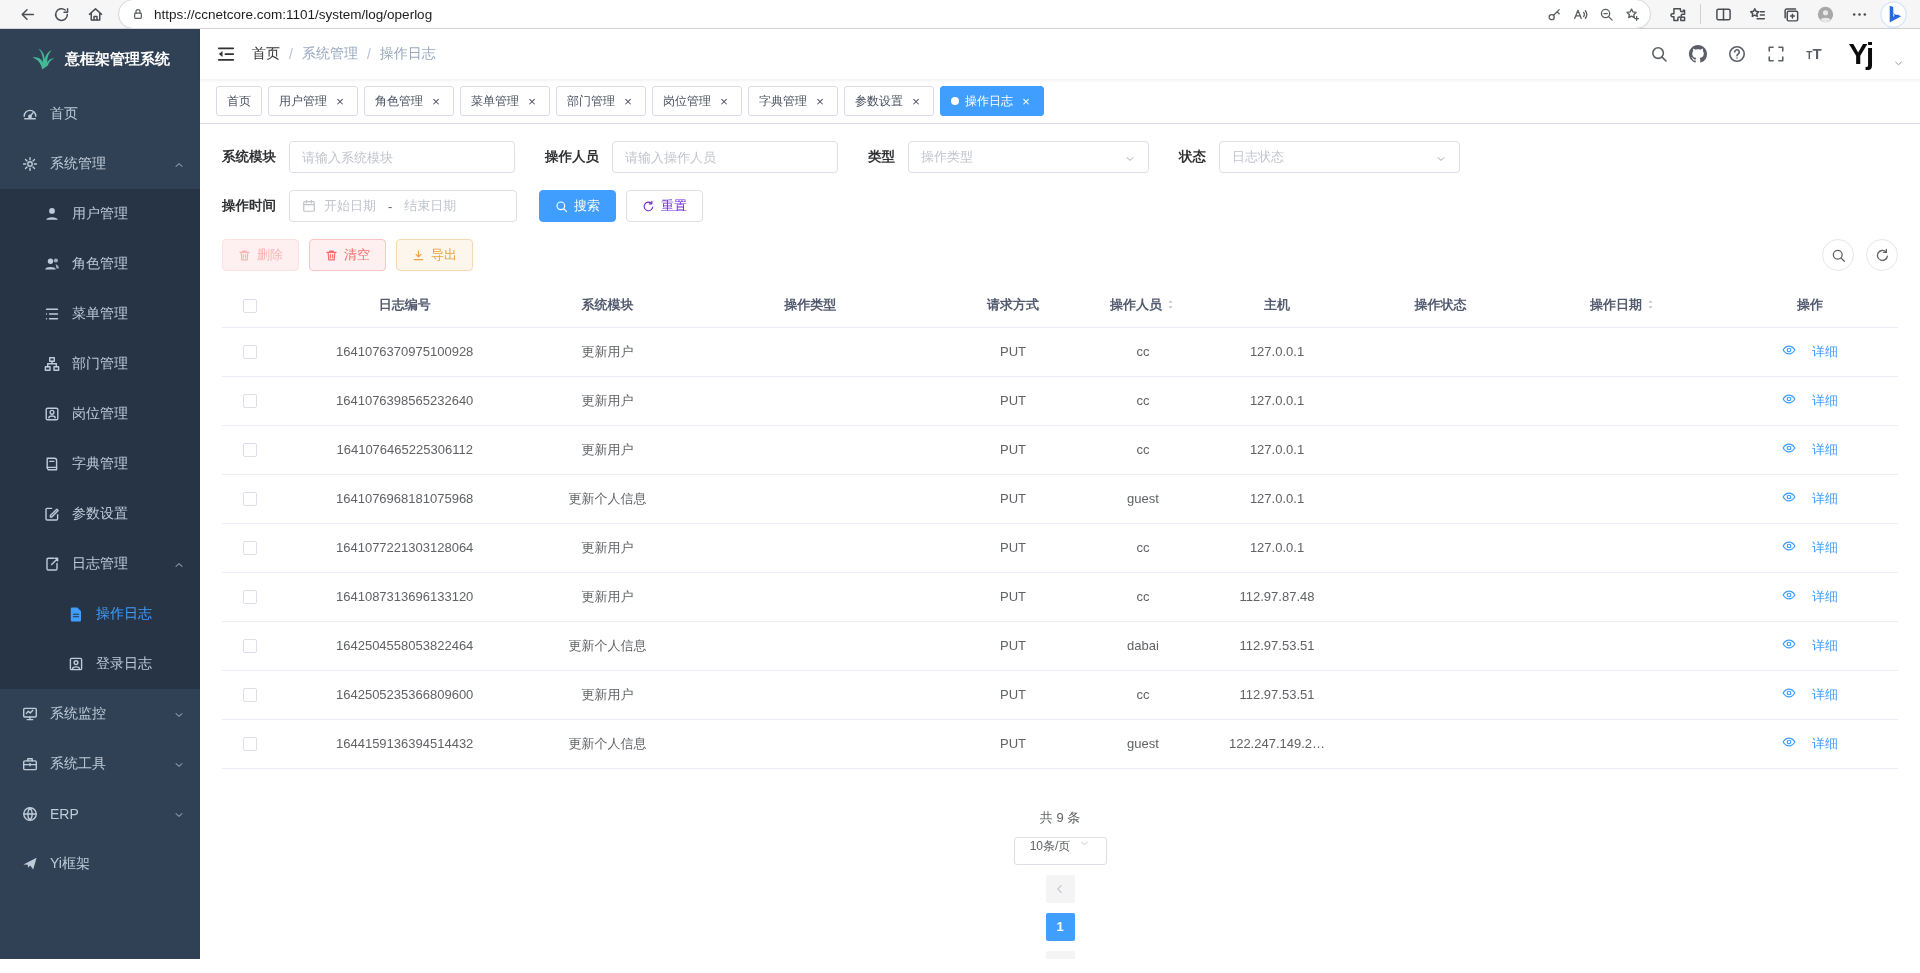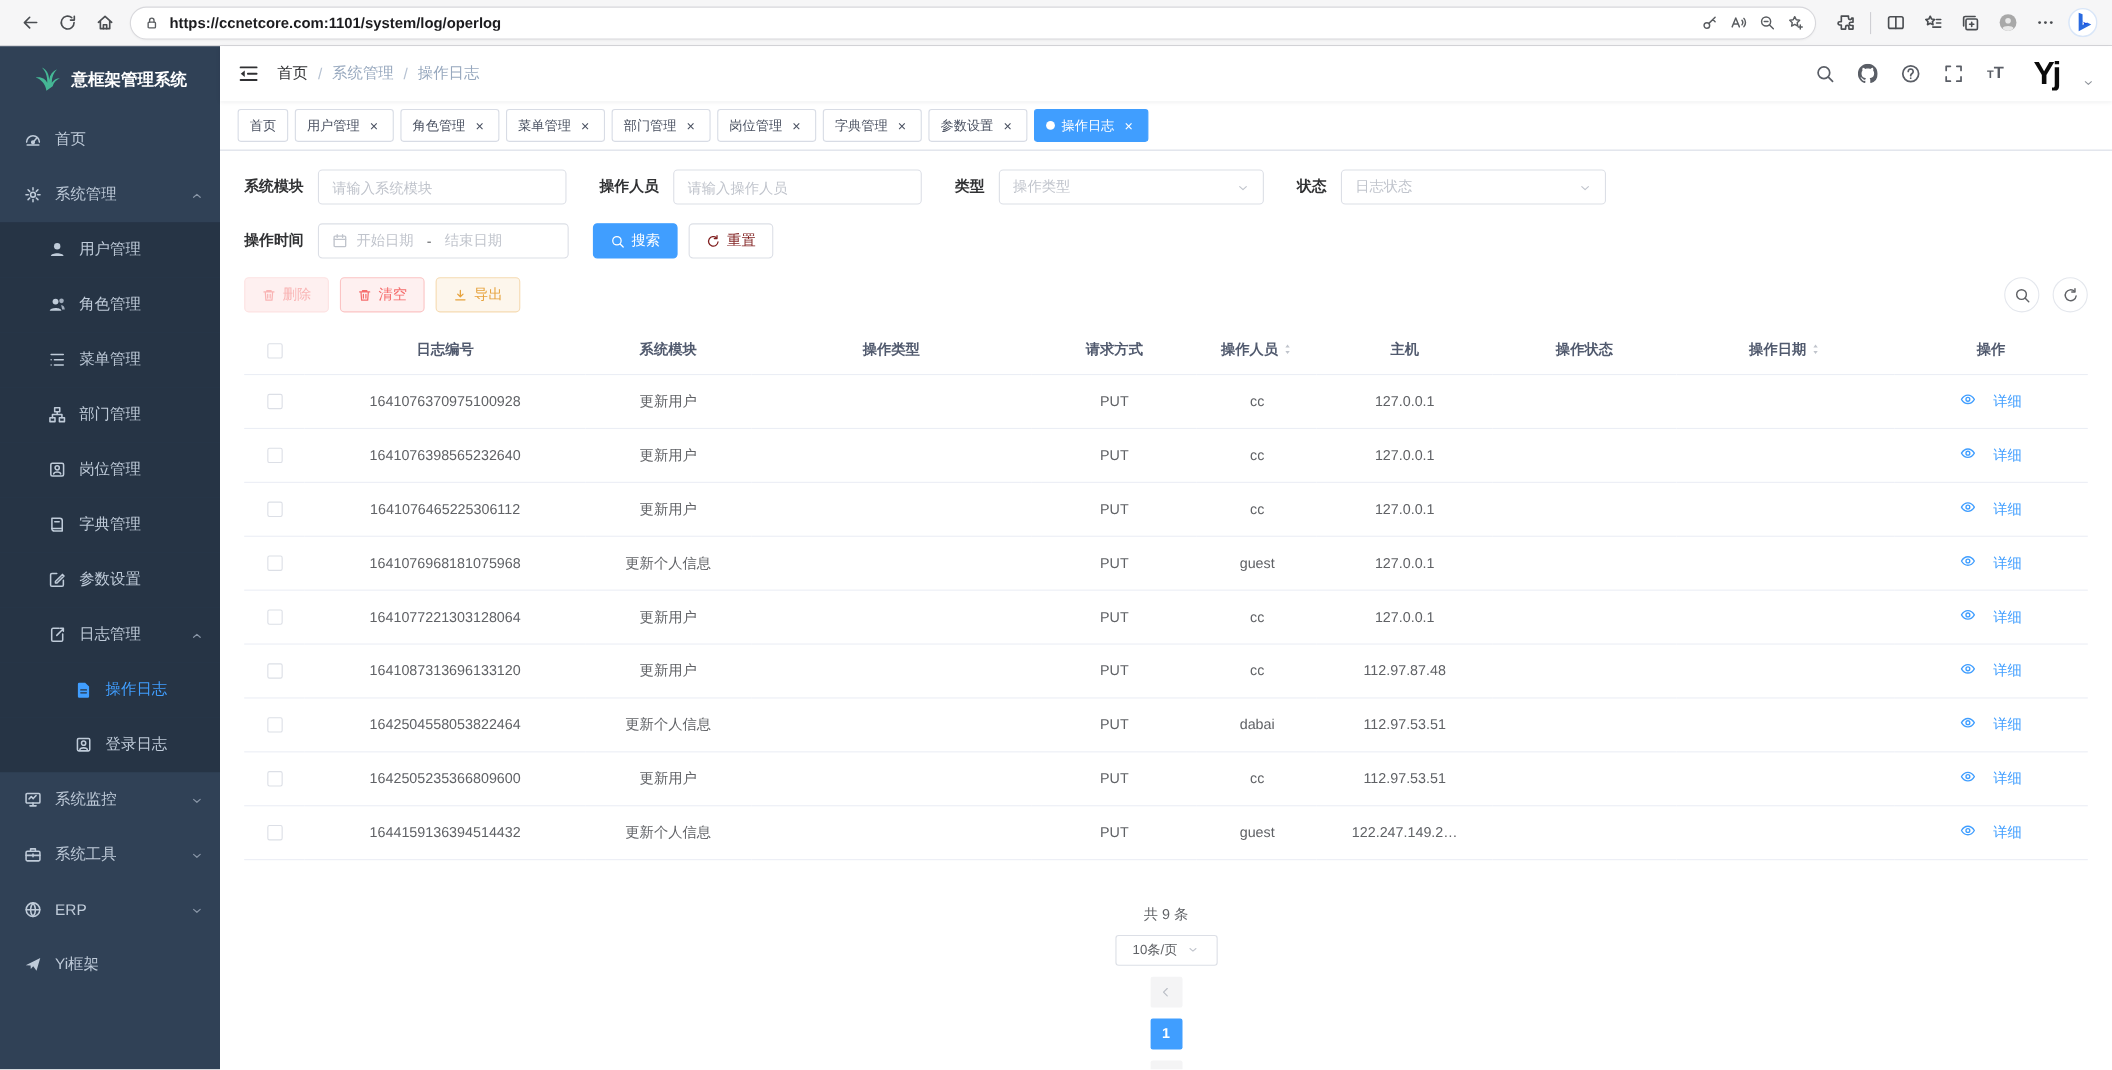--- a/index.html
+++ b/index.html
@@ -1,21 +1,21 @@
 <!DOCTYPE html>
 <html><head>
 <meta charset="utf-8">
 <style>
   * { margin:0; padding:0; box-sizing:border-box; }
   html,body { width:1920px; height:973px; overflow:hidden; background:#fff;
     font-family:"Liberation Sans","DejaVu Sans",sans-serif; }
 
   
-  .browser-bar { height:42px; background:#f6f6f7; border-bottom:1px solid #d4d4d8;
-    display:flex; align-items:center; padding:0 10px;font-weight:bold; }
+  .browser-bar { height:29px; background:#f6f6f7; border-bottom:1px solid #d4d4d8;
+    display:flex; align-items:center; padding:0 10px; }
   .bicon { width:34px; height:34px; border-radius:6px; display:flex; align-items:center;
     justify-content:center; color:#4a4d51; flex:0 0 auto; cursor:pointer; }
   .bicon svg { width:17px; height:17px; }
   .url-pill { flex:1; height:30px; background:#fff; border:1px solid #d8d8dc; border-radius:15px;
     display:flex; align-items:center; margin:0 10px 0 6px; padding:0 5px 0 12px;
     box-shadow:0 1px 2px rgba(0,0,0,.04); }
   .url-pill .picon { width:26px; height:26px; border-radius:50%; display:flex; align-items:center;
     justify-content:center; color:#5a5d61; flex:0 0 auto; cursor:pointer; }
   .url-pill .picon svg { width:15px; height:15px; }
   .lockwrap { color:#5a5d61; display:flex; align-items:center; }
@@ -96,21 +96,21 @@
   .fdate { width:228px; gap:8px; color:#c0c4cc; font-size:13px; cursor:pointer; }
   .fdate .cal { width:14px; height:14px; display:inline-flex; }
   .fdate .cal svg { width:100%; height:100%; }
   .fdate .dsep { color:#606266; margin:0 4px; }
   .btn { height:32px; border-radius:4px; font-size:13px; display:inline-flex; align-items:center;
     justify-content:center; padding:4px 15px; cursor:pointer; border:1px solid transparent;
     gap:6px; white-space:nowrap; }
   .btn .bic { width:13px; height:13px; display:inline-flex; }
   .btn .bic svg { width:100%; height:100%; }
   .btn-primary { background:#409eff; border-color:#409eff; color:#fff; margin-left:6px; }
-  .btn-plain { background:#fff; border-color:#dcdfe6; color:#7f1d1d; margin-left:10px; }
+  .btn-plain { background:#fff; border-color:#dcdfe6; color:#6d28d9; margin-left:10px; }
   .btn-danger-dis { background:#fef0f0; border-color:#fde2e2; color:#f9b4b4; cursor:not-allowed; }
   .btn-danger { background:#fef0f0; border-color:#fbc4c4; color:#f56c6c; }
   .btn-warning { background:#fdf6ec; border-color:#f5dab1; color:#e6a23c; }
   .action-row { display:flex; align-items:center; gap:10px; margin-bottom:13px; }
   .circle-btns { margin-left:auto; display:flex; gap:12px; }
   .cbtn { width:32px; height:32px; border-radius:50%; border:1px solid #e4e7ed; background:#fff;
     color:#606266; display:flex; align-items:center; justify-content:center; cursor:pointer; }
   .cbtn svg { width:15px; height:15px; }
 
   
@@ -125,21 +125,21 @@
   .sorts { display:inline-flex; width:11px; height:13px; vertical-align:-2px; margin-left:3px; }
   .sorts svg { width:100%; height:100%; }
   .detail { color:#409eff; display:inline-flex; align-items:flex-start; gap:16px; cursor:pointer; }
   .detail .eic { width:14px; height:14px; display:inline-flex; }
   .detail .eic svg { width:100%; height:100%; }
 
   
   .pag { display:flex; align-items:center; justify-content:flex-end; margin-top:40px;
     font-size:13px; color:#606266; gap:10px;flex-direction:column; }
   .pag-size { width:93px; height:28px; border:1px solid #dcdfe6; border-radius:3px; display:flex;
-    align-items:center; justify-content:center; gap:9px; font-size:12px; color:#606266;
+    justify-content:center; gap:9px; font-size:12px; color:#606266;
     cursor:pointer; background:#fff; }
   .pag-size .sel-caret { width:11px; height:11px; }
   .pbtn { min-width:29px; height:28px; border-radius:2px; background:#f4f4f5; color:#b9bdc5;
     display:flex; align-items:center; justify-content:center; cursor:pointer; margin:0 -2px; }
   .pbtn svg { width:12px; height:12px; }
   .pbtn.cur { background:#409eff; color:#fff; font-weight:700; font-size:13px; cursor:default; }
   .goto-input { width:44px; height:26px; border:1px solid #dcdfe6; border-radius:3px;
     text-align:center; font-size:13px; color:#606266; outline:none; }
   .pag-word { white-space:nowrap; }
 </style>

